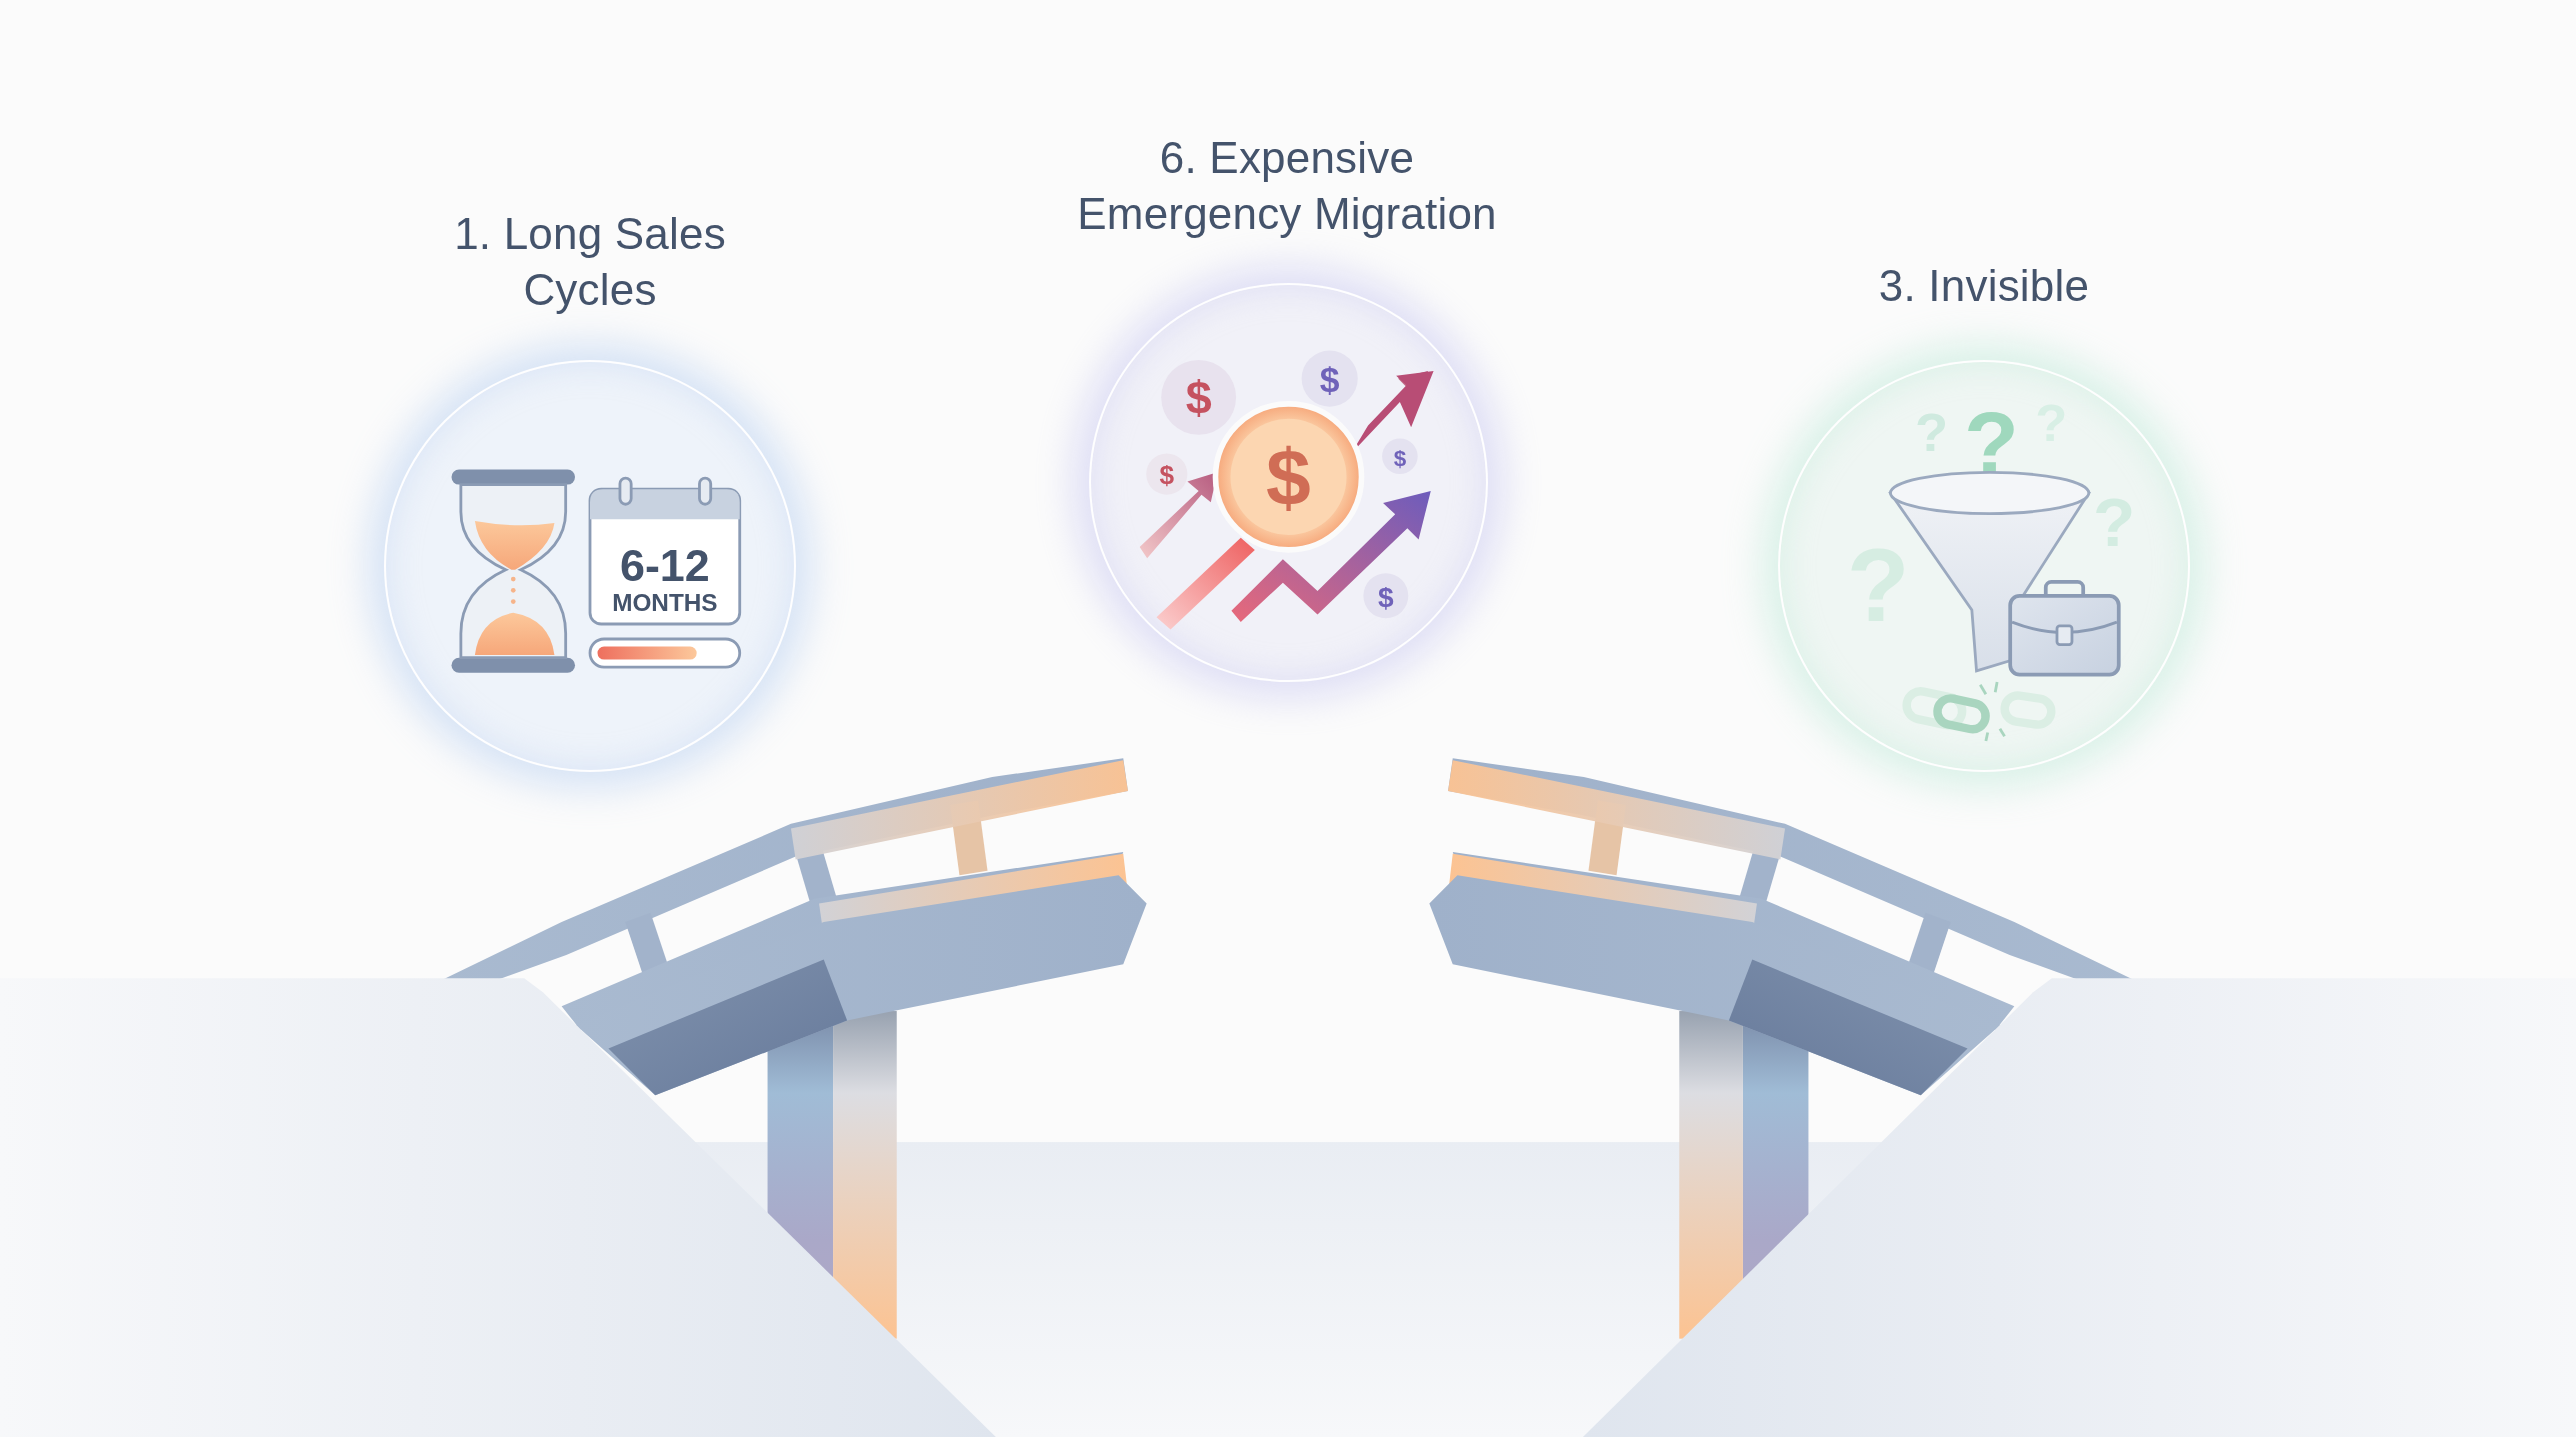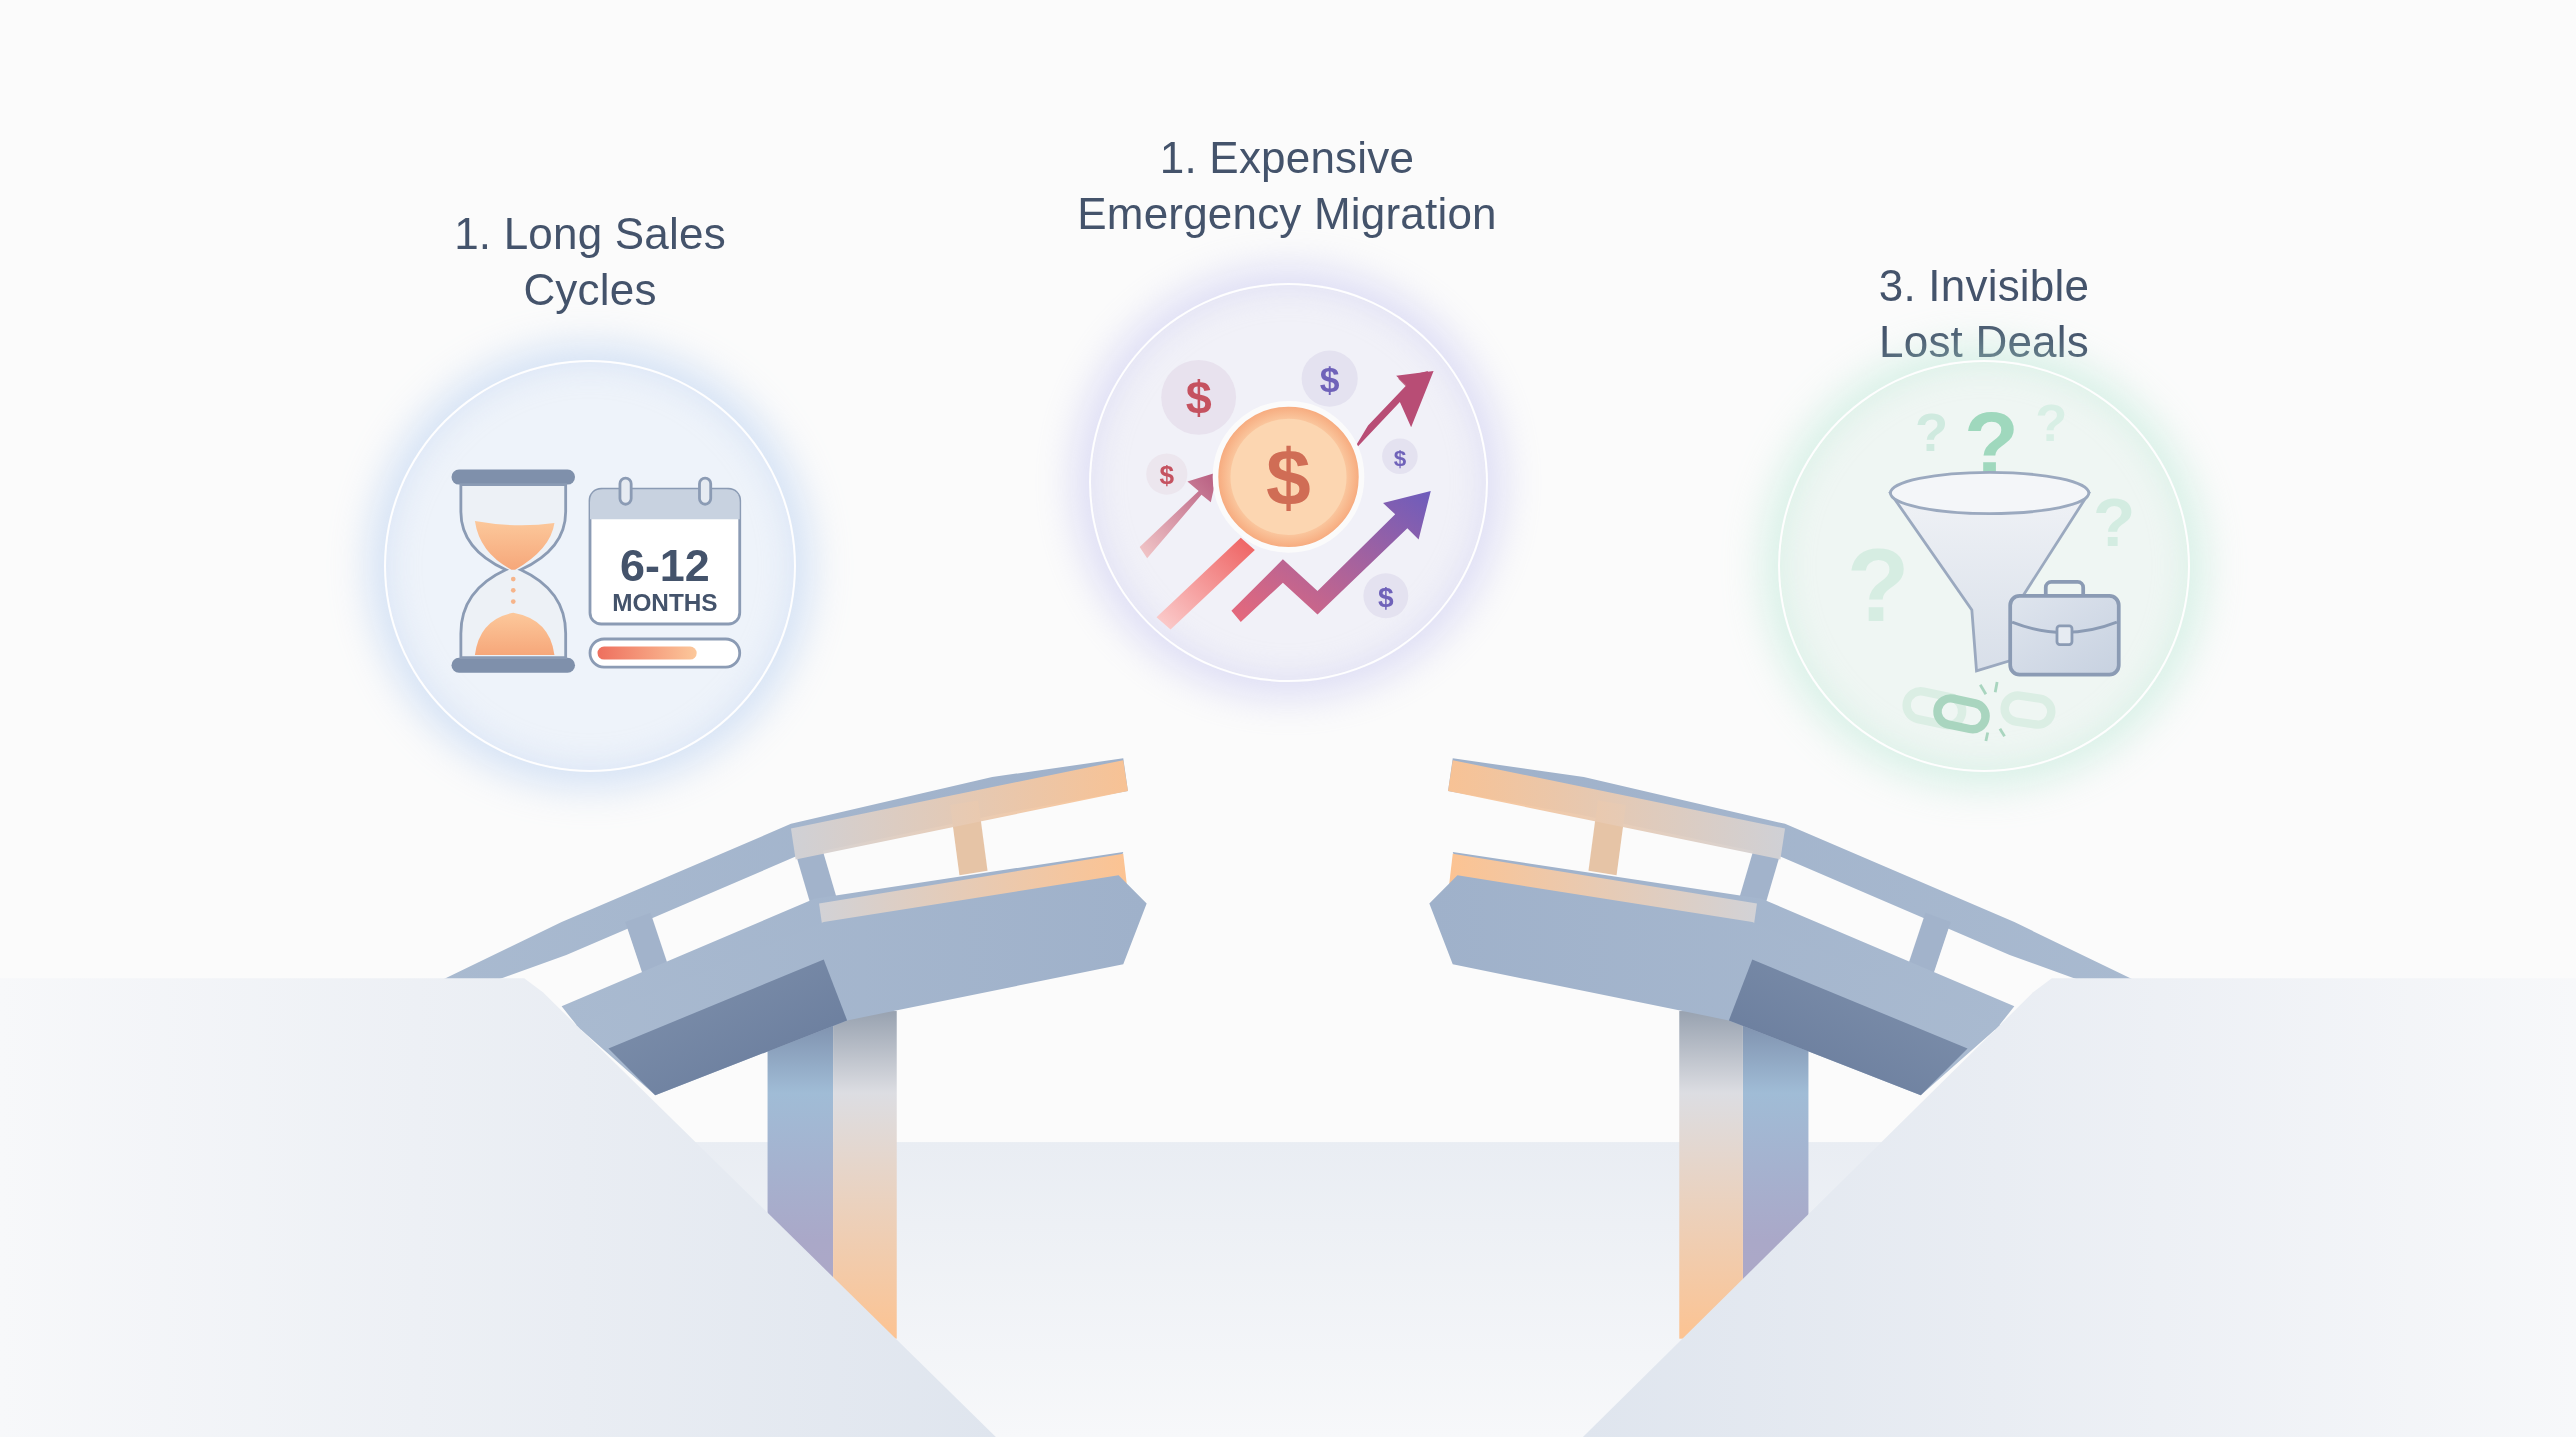--- a/index.html
+++ b/index.html
@@ -113,26 +113,25 @@
 
     <polygon points="0,1045 560,1045 580,1060 1065,1536 0,1536" fill="url(#cliffL)"></polygon>
     <polygon points="2752,1045 2192,1045 2172,1060 1690,1536 2752,1536" fill="url(#cliffR)"></polygon>
   </svg>
 
   <div class="title" style="left:384px; top:206px; width:412px;">
     <span>1. Long Sales</span>
     <span>Cycles</span>
   </div>
   <div class="title" style="left:1006px; top:130px; width:562px;">
-    <span>1. Expensive</span>
+    <span>6. Expensive</span>
     <span>Emergency Migration</span>
   </div>
   <div class="title" style="left:1778px; top:210px; width:412px;margin-top:48px;">
     <span>3. Invisible</span>
-    <span>Lost Deals</span>
   </div>
 
   <div class="circle blue" style="left:384px; top:360px; width:408px; height:408px;text-align:center;">
     <svg class="icon-svg" viewBox="0 0 436 436">
       <defs>
         <linearGradient id="sand" x1="0" y1="0" x2="0" y2="1">
           <stop offset="0" stop-color="#fcc89b"></stop>
             <stop offset="1" stop-color="#f6a77a"></stop>
         </linearGradient>
         <linearGradient id="bar" x1="0" y1="0" x2="1" y2="0">

